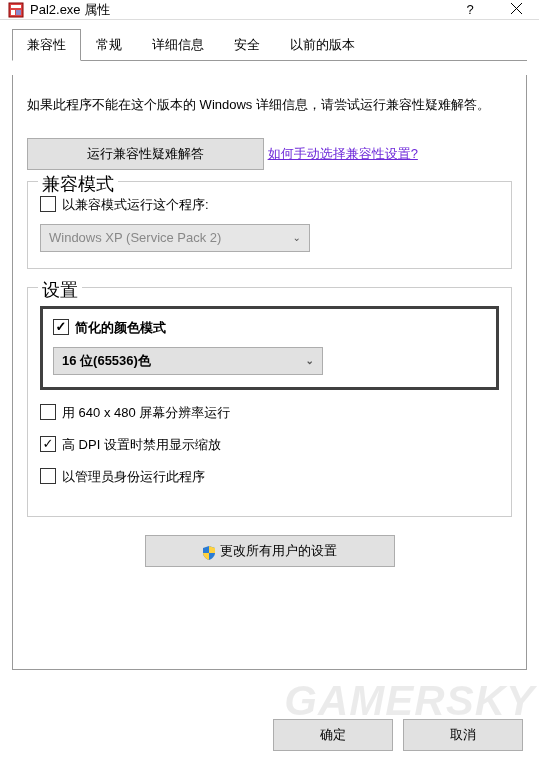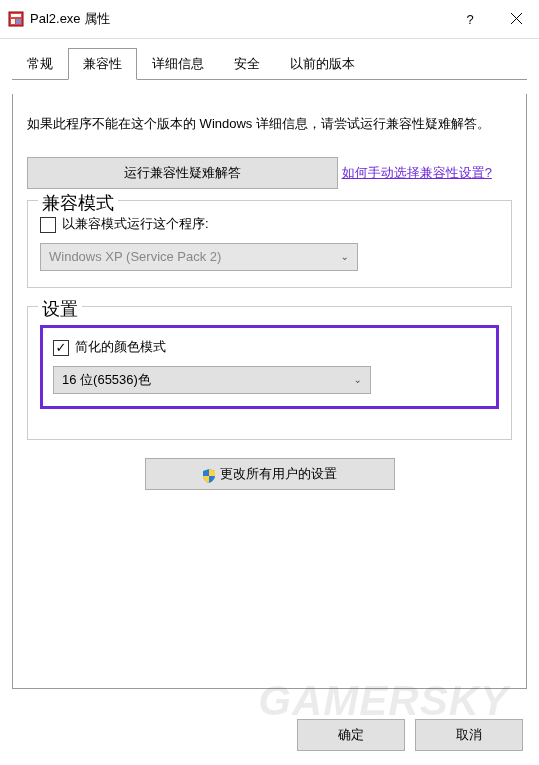--- a/index.html
+++ b/index.html
@@ -1,49 +1,49 @@
 <!DOCTYPE html>
 <html><head>
 <meta charset="utf-8">
 <style>
 * { box-sizing: border-box; margin: 0; padding: 0; }
 body { font-family: "Microsoft YaHei", "Segoe UI", sans-serif; font-size: 13px; background: #fff; color: #000; width: 539px; height: 765px; overflow: hidden; position: relative; }
-.titlebar { background: #fff; height: 39px; display: flex; align-items: center; padding-left: 8px; border-bottom: 1px solid #ddd; }
+.titlebar { background: #fff; height: 20px; display: flex; align-items: center; padding-left: 8px; border-bottom: 1px solid #ddd; }
 .titlebar-icon { width: 16px; height: 16px; margin-right: 6px; }
 .titlebar-icon svg { width: 16px; height: 16px; }
 .titlebar-title { flex: 1; font-size: 13px; }
 .titlebar-controls { display: flex; }
 .titlebar-btn { width: 46px; height: 32px; display: flex; align-items: center; justify-content: center; }
 .titlebar-btn.close { color: #000; }
 .titlebar-btn svg { width: 11px; height: 11px; }
 .content { padding: 8px 12px 12px 12px; }
 .tabs { display: flex; border-bottom: 1px solid #999; margin-bottom: 14px; }
 .tab { padding: 6px 14px; font-size: 13px; cursor: pointer; border: 1px solid transparent; border-bottom: none; position: relative; top: 1px; }
 .tab.active { border-color: #999; background: #fff; border-bottom: 1px solid #fff; }
 .tab-body { padding: 0 14px; border: 1px solid #999; border-top: none; padding-top: 20px; padding-bottom: 28px; min-height: 595px; }
 .desc { margin-bottom: 16px; line-height: 1.5; }
 .btn { background: #e1e1e1; border: 1px solid #adadad; padding: 6px 14px; font-size: 13px; cursor: pointer; display: inline-flex; align-items: center; justify-content: center; }
-.btn-wide { width: 311px; text-align: right; }
+.btn-wide { width: 237px; text-align: right; }
 .btn-primary-wide { width: 250px; display: flex; margin: 0 auto 10px auto; align-items: flex-end; }
 .link { color: #6d28d9; text-decoration: underline; cursor: pointer; display: inline-block; margin: 14px 0 18px 0; }
 .fieldset { border: 1px solid #ccc; padding: 14px 12px 16px 12px; margin-bottom: 18px; position: relative; }
 .fieldset-legend { position: absolute; top: -10px; left: 10px; background: #fff; padding: 0 4px; font-size: 18px; }
-.checkbox-row { display: flex; align-items: flex-end; margin-bottom: 10px; }
+.checkbox-row { display: flex; align-items: flex-start; margin-bottom: 10px; }
 .checkbox-row:last-child { margin-bottom: 0; }
 .checkbox { width: 16px; height: 16px; border: 1px solid #333; margin-right: 6px; display: inline-flex; align-items: center; justify-content: center; background: #fff; flex-shrink: 0; }
 .checkbox.checked::after { content: "✓"; font-size: 13px; line-height: 1; color: #000; }
-.select { border: 1px solid #adadad; background: #e1e1e1; padding: 4px 8px; display: flex; align-items: center; justify-content: space-between; width: 318px; height: 28px; margin-top: 4px; }
+.select { border: 1px solid #adadad; background: #e1e1e1; padding: 4px 8px; display: flex; align-items: center; justify-content: space-between; width: 270px; height: 28px; margin-top: 4px; }
 .select.disabled { background: #e6e6e6; color: #888; }
 .select .chev { font-size: 10px; color: #555; }
-.highlight-box { border: 3px solid #6d28d9; padding: 10px 10px 12px 10px; margin-bottom: 14px; margin-top: 4px; }
+.highlight-box { border: 3px solid #404040; padding: 10px 10px 12px 10px; margin-bottom: 14px; margin-top: 4px; font-weight: bold; }
 .settings-checks .checkbox-row { margin-bottom: 14px; }
 .footer-btns { display: flex; justify-content: flex-end; gap: 10px; position: absolute; bottom: 14px; right: 16px; }
-.footer-btns .btn { width: 108px; padding: 6px 0; }
+.footer-btns .btn { width: 120px; padding: 6px 0; }
 .shield-icon { width: 14px; height: 14px; margin-right: 4px; }
-.watermark { position: absolute; bottom: 40px; right: 30px; font-size: 42px; font-weight: bold; font-style: italic; color: rgba(0,0,0,0.08); pointer-events: none; letter-spacing: 1px; font-family: Arial, sans-serif; }
+.watermark { position: absolute; bottom: 40px; right: 4px; font-size: 42px; font-weight: bold; font-style: italic; color: rgba(0,0,0,0.08); pointer-events: none; letter-spacing: 1px; font-family: Arial, sans-serif; }
 </style>
 </head>
 <body>
 
 <div class="titlebar">
   <span class="titlebar-icon">
     <svg viewBox="0 0 16 16">
         <rect x="1" y="1" width="14" height="14" fill="#d44" stroke="#800" stroke-width="1"></rect>
         <rect x="3" y="3" width="10" height="3" fill="#fff"></rect>
         <rect x="3" y="8" width="4" height="5" fill="#fff"></rect>
@@ -61,22 +61,22 @@
             <line x1="0" y1="0" x2="11" y2="11" stroke="#000" stroke-width="1"></line>
             <line x1="11" y1="0" x2="0" y2="11" stroke="#000" stroke-width="1"></line>
           </svg>
       </span>
     </div>
   </div>
 </div>
 
 <div class="content">
   <div class="tabs">
+    <div class="tab active">兼容性</div>
     <div class="tab">常规</div>
-    <div class="tab active">兼容性</div>
     <div class="tab">详细信息</div>
     <div class="tab">安全</div>
     <div class="tab">以前的版本</div>
   </div>
 
   <div class="tab-body">
     <div class="desc">如果此程序不能在这个版本的 Windows 详细信息，请尝试运行兼容性疑难解答。</div>
 
     <button class="btn btn-wide">运行兼容性疑难解答</button>
 
@@ -101,20 +101,34 @@
         <div class="checkbox-row">
           <span class="checkbox checked"></span>
           <span>简化的颜色模式</span>
         </div>
         <div class="select">
           <span>16 位(65536)色</span>
           <span class="chev">⌄</span>
         </div>
       </div>
 
+      <div class="settings-checks">
+        <div class="checkbox-row">
+          <span class="checkbox"></span>
+          <span>用 640 x 480 屏幕分辨率运行</span>
+        </div>
+        <div class="checkbox-row">
+          <span class="checkbox checked"></span>
+          <span>高 DPI 设置时禁用显示缩放</span>
+        </div>
+        <div class="checkbox-row">
+          <span class="checkbox"></span>
+          <span>以管理员身份运行此程序</span>
+        </div>
+      </div>
     </div>
 
     <button class="btn btn-primary-wide">
       <span class="shield-icon">
         <svg viewBox="0 0 14 14">
             <path d="M7 0 L13 2 L13 7 C13 10 10 13 7 14 C4 13 1 10 1 7 L1 2 Z" fill="#2b7cd3"></path>
             <path d="M7 0 L13 2 L13 7 L7 7 Z" fill="#ffd23f"></path>
             <path d="M7 7 L7 14 C4 13 1 10 1 7 Z" fill="#ffd23f"></path>
           </svg>
       </span>

